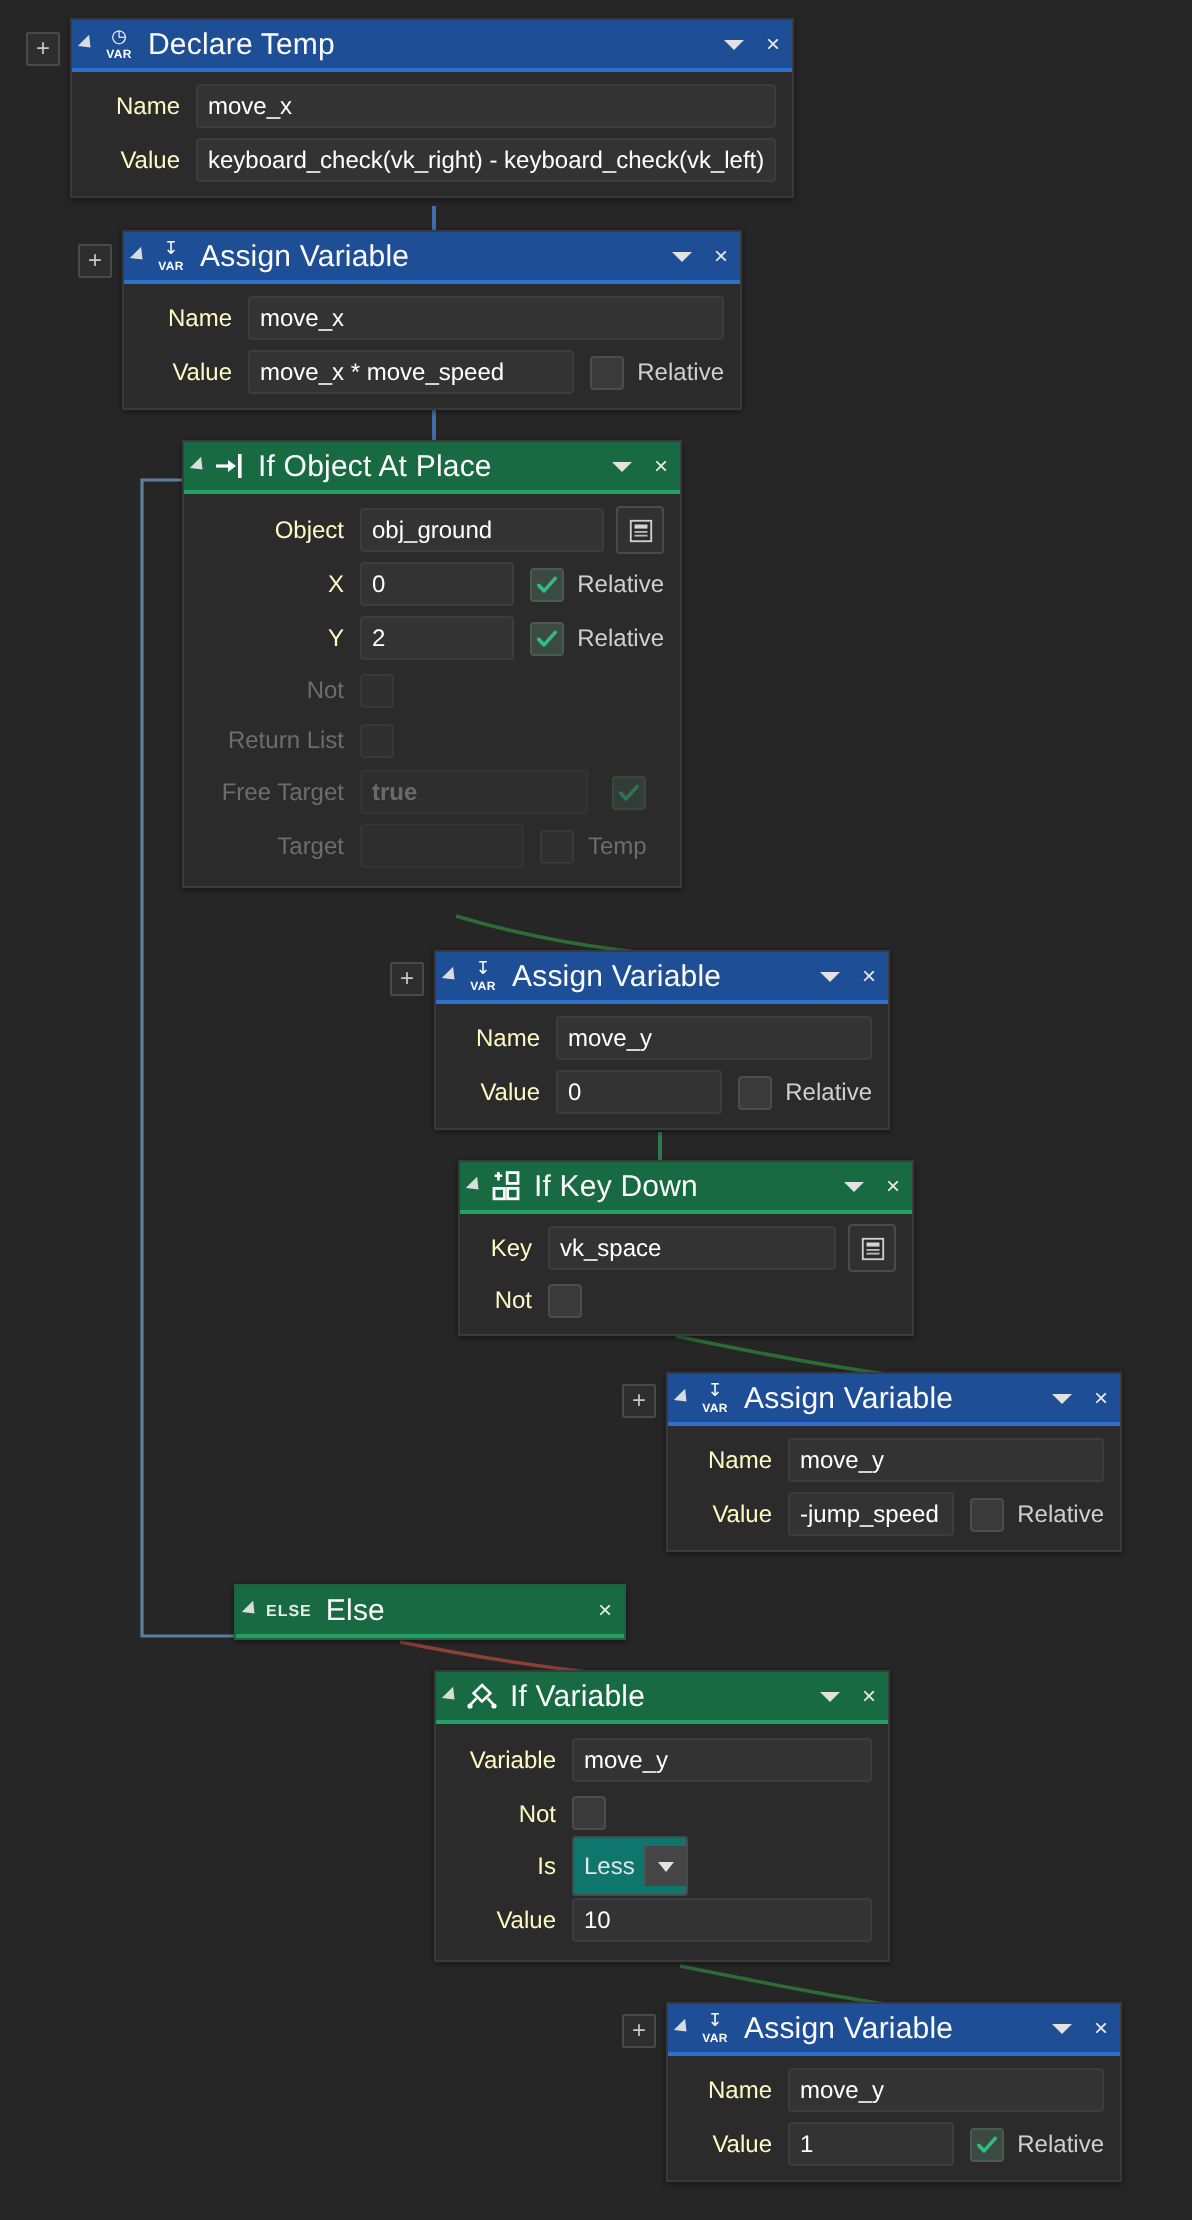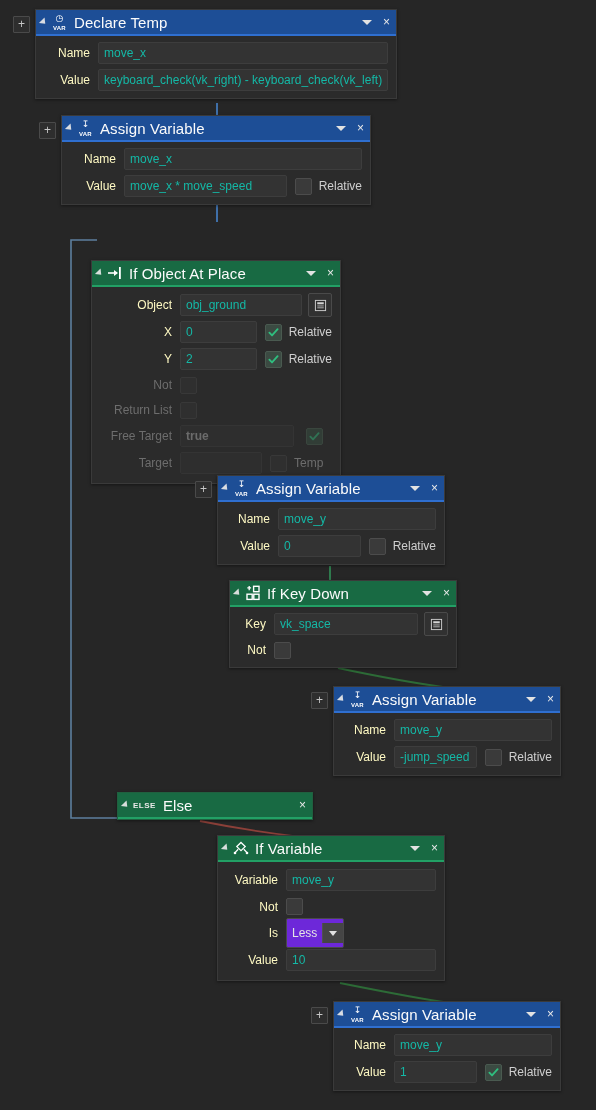--- a/index.html
+++ b/index.html
@@ -127,21 +127,21 @@
   .fld {
     background: #333333;
     border: 1px solid #3d3d3d;
     border-radius: 2px;
     height: 22px;
     box-sizing: border-box;
     display: flex;
     align-items: center;
     padding: 0 5px;
     font-size: 12px;
-    color: #14b8a6;
+    color: #ffffff;
     overflow: hidden;
     white-space: nowrap;
   }
   .fld.dim { color: #6b6b6b; background: #2e2e2e; border-color: #343434; }
   .fld.grow { flex: 1 1 auto; min-width: 0; }
 
   .menubtn {
     width: 22px; height: 22px;
     margin-left: 6px;
     flex: none;
@@ -180,21 +180,21 @@
   }
   .reltxt.dim { color: #6d6d6d; }
 
   .relwrap { display: flex; align-items: center; flex: none; margin-left: 8px; }
 
   
   .sel {
     display: flex;
     align-items: center;
     height: 30px;
-    background: #6d28d9;
+    background: #0f766e;
     border: 1px solid #4a4a4a;
     border-radius: 2px;
     box-sizing: border-box;
     overflow: hidden;
   }
   .sel .selval {
     flex: 1 1 auto;
     padding: 0 5px;
     font-size: 12px;
     color: #e4e4e4;
@@ -345,21 +345,21 @@
         <span class="lbl" style="width:46px;">Value</span>
         <span class="fld grow">move_x * move_speed</span>
         <span class="relwrap">
           <span class="chk"></span>
           <span class="reltxt">Relative</span>
         </span>
       </div>
     </div>
   </div>
 
-  <div class="block" style="left:91px; top:220px; width:250px;margin-top:40px;">
+  <div class="block" style="left:91px; top:220px; width:250px;">
     <div class="hdr green">
       <span class="tri"></span>
       <span class="gicon">
         <svg viewBox="0 0 16 16" width="16" height="16">
           <path d="M1 8 H10" stroke="#ffffff" stroke-width="1.6" fill="none"></path>
           <path d="M7 5 L11 8 L7 11 Z" fill="#ffffff"></path>
           <rect x="12" y="2" width="1.8" height="12" fill="#ffffff"></rect>
         </svg>
       </span>
       <span class="title">If Object At Place</span>

